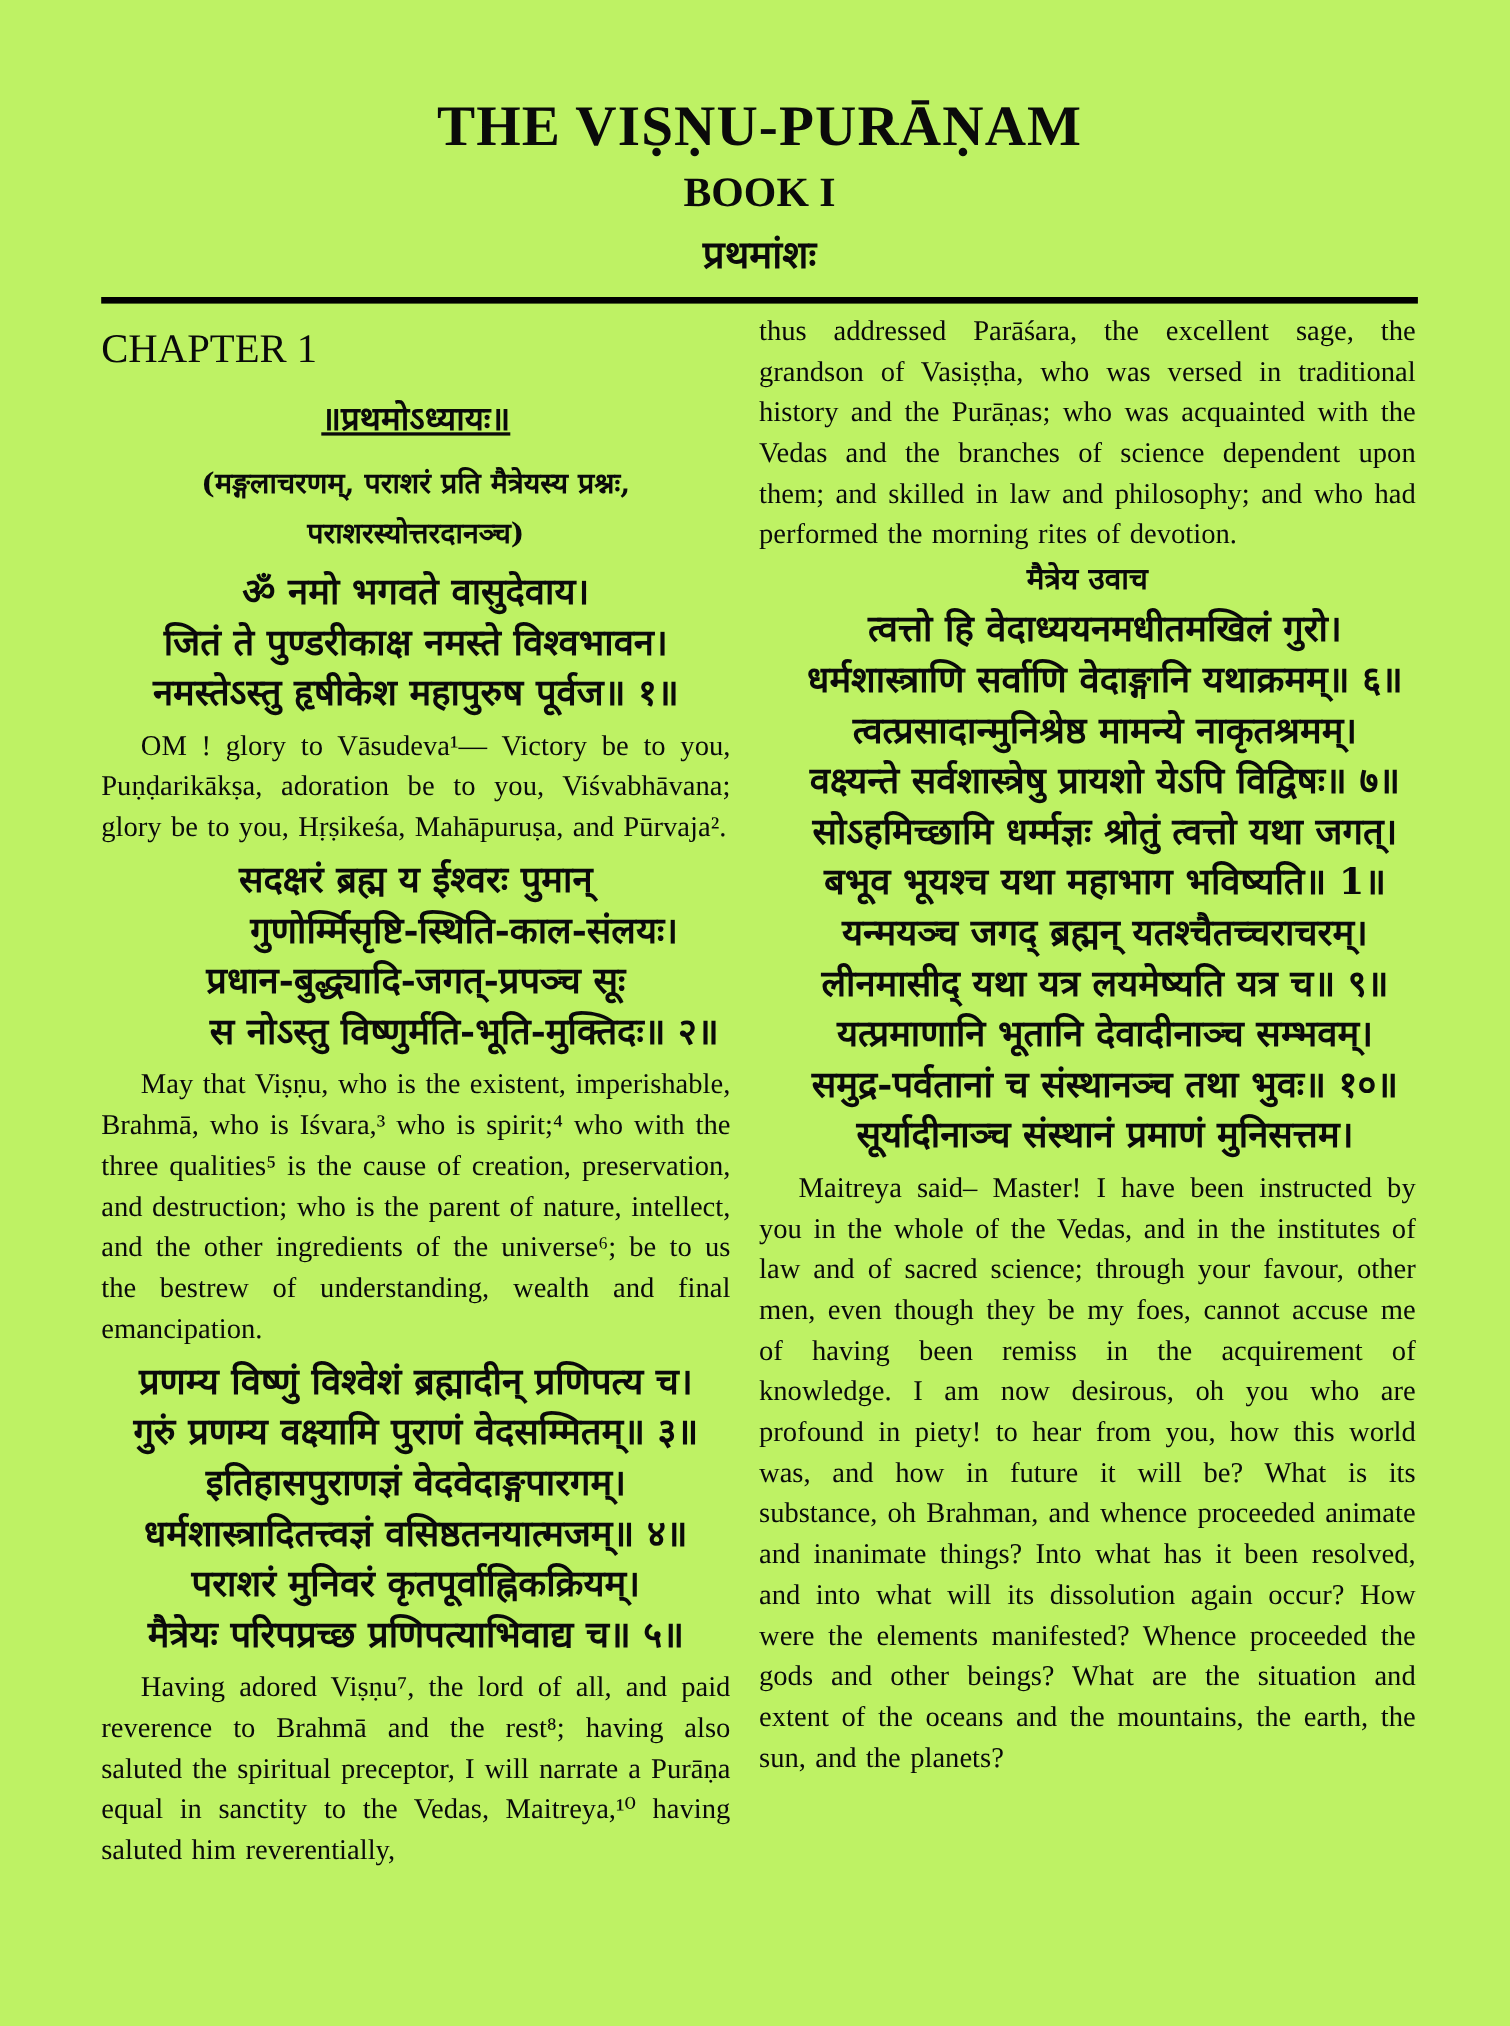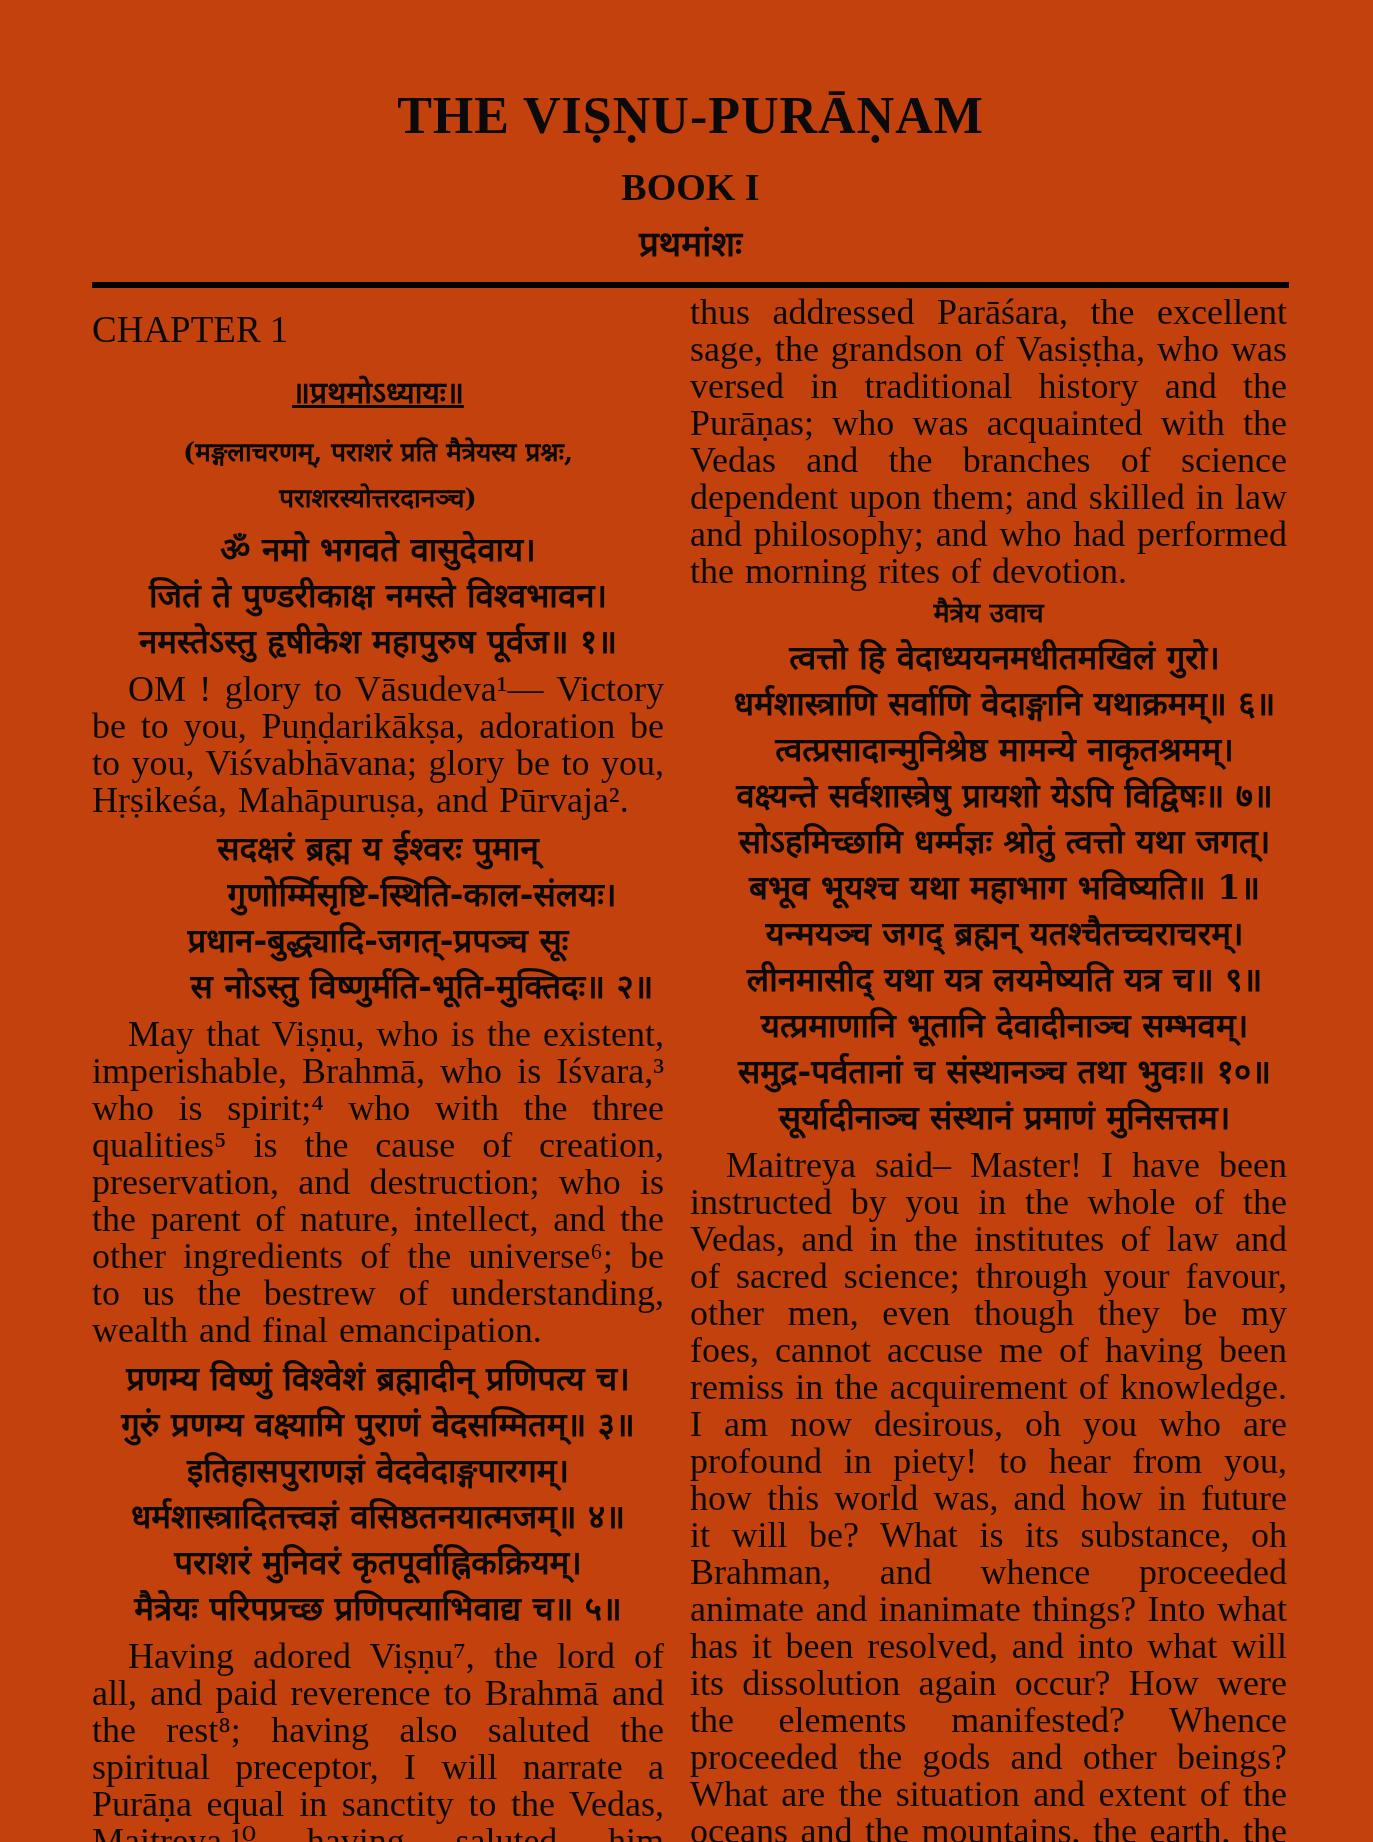--- a/index.html
+++ b/index.html
@@ -1,47 +1,47 @@
 <!DOCTYPE html>
 <html><head>
 <meta charset="utf-8">
 <style>
   html,body{margin:0;padding:0;background:#ffffff;}
   .page{
     position:relative;
     width:1373px;height:1842px;
-    background:#c2410c;
+    background:#bef264;
     color:#0a0a0a;
     box-sizing:border-box;
     padding:64px 84px 0 92px;
     font-family:"Liberation Serif","DejaVu Serif",serif;
     overflow:hidden;
   }
   header{text-align:center;}
   .title{
     font-size:52px;font-weight:bold;letter-spacing:1px;
     margin:22px 0 8px 0;
   }
-  .book{font-size:38px;font-weight:bold;margin:20px 0 6px 0;}
+  .book{font-size:38px;font-weight:bold;margin:8px 0 6px 0;}
   .book-dev{font-size:35px;font-weight:bold;margin:10px 0 16px 0;}
   .rule{height:6px;background:#000;margin:8px 0 4px 0;}
   .columns{display:flex;gap:26px;align-items:flex-start;}
   .col{box-sizing:border-box;}
   .col-left{width:572px;}
   .col-right{width:597px;}
   .chapter{font-size:37px;font-weight:normal;margin:16px 0 6px 0;}
   .dev{font-weight:bold;font-family:"DejaVu Serif","Liberation Serif",serif;text-align:center;}
   .chapter-dev{font-size:30px;text-align:center;margin:20px 0 18px 0;text-decoration:underline;}
   .paren{font-size:26px;text-align:center;line-height:44px;margin:2px 0;}
   .vline{font-size:33px;line-height:33px;margin:13px 0;}
   .vline.ind{padding-left:88px;}
   .col-right .vline{padding-left:32px;}
   .speaker{font-size:27px;line-height:30px;margin:8px 0 6px 0;}
   .eng{
-    font-size:36px;line-height:37px;
+    font-size:26px;line-height:37px;
     text-align:justify;
     margin:2px 0 8px 0;
     text-indent:36px;
     word-spacing:2px;
   }
   .eng.noindent{text-indent:0;}
 </style>
 </head>
 <body>
 

